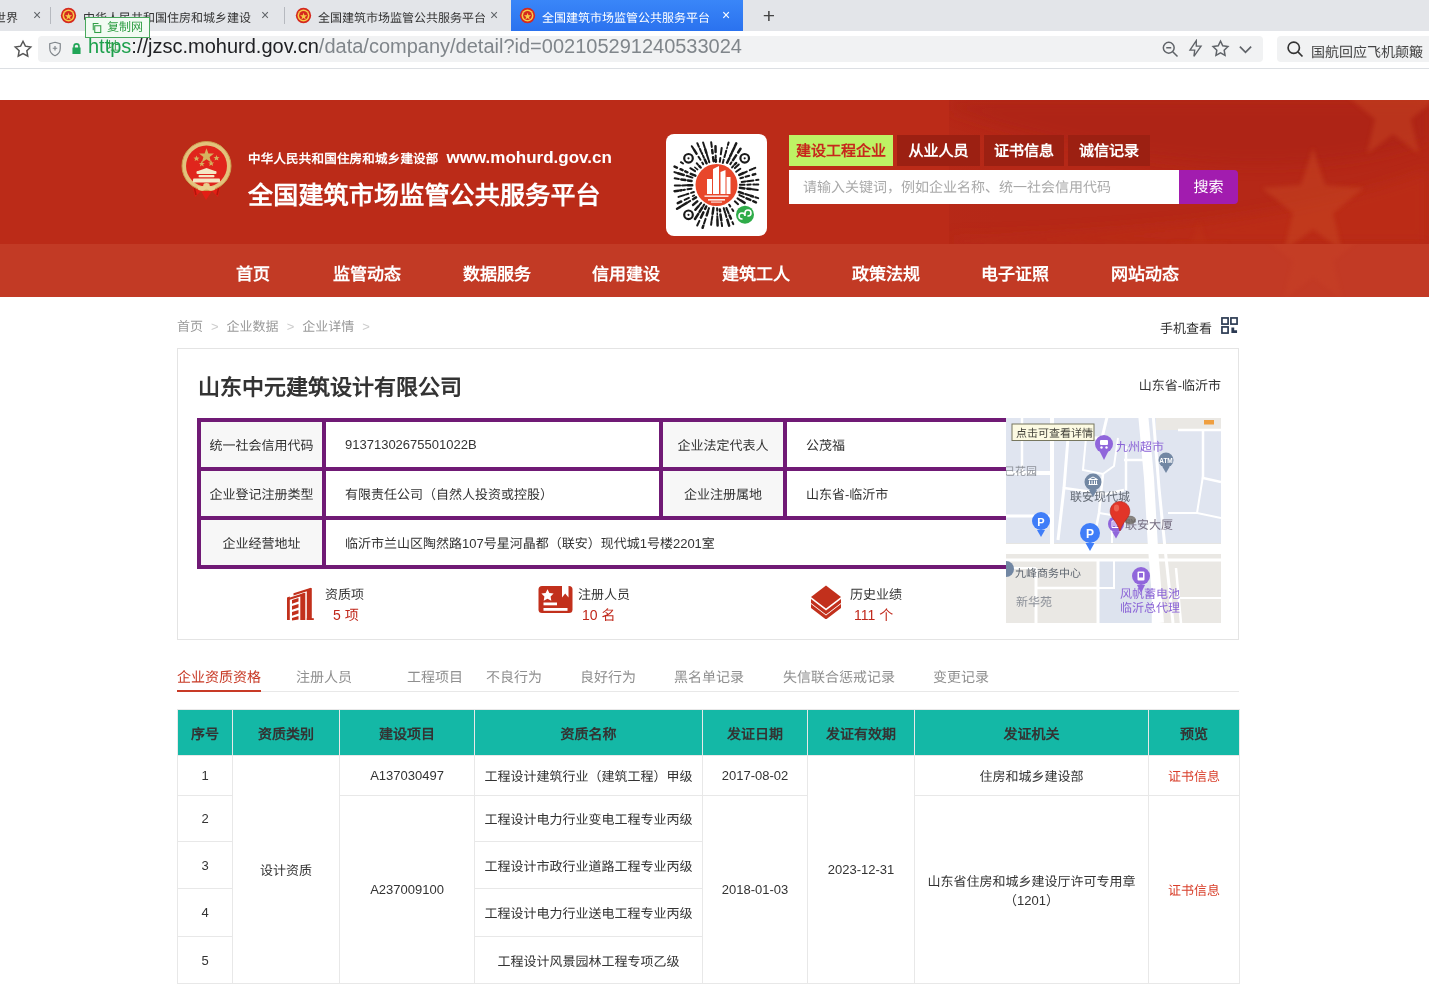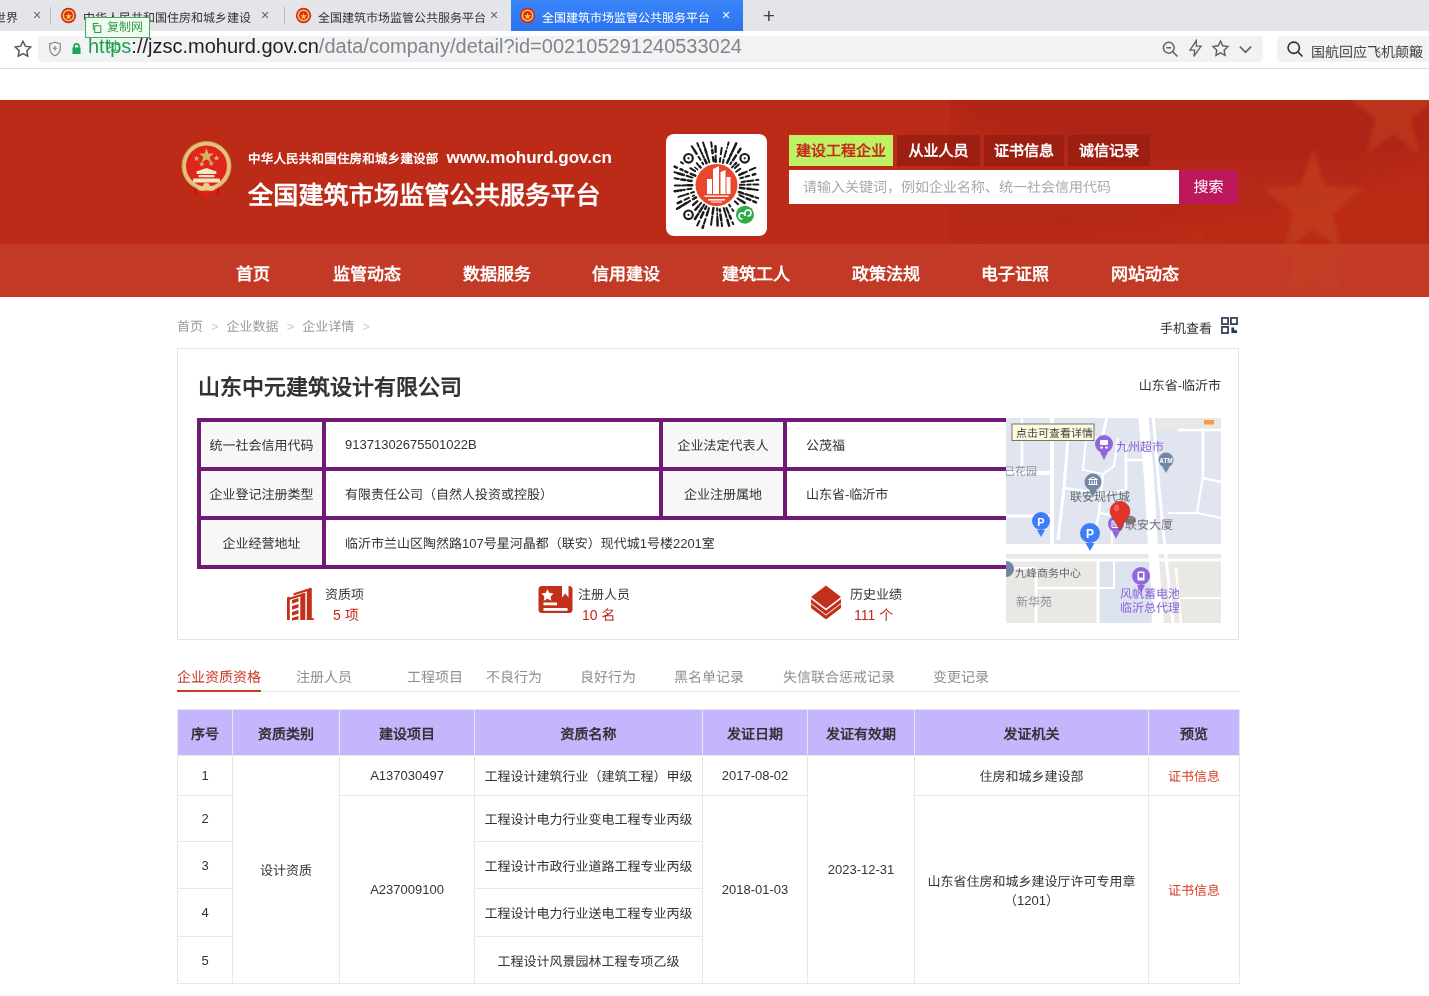--- a/index.html
+++ b/index.html
@@ -31,21 +31,21 @@
 .hnav { position:absolute; left:0; top:244px; width:1429px; height:53px; background:#c23a25; overflow:hidden; }
 .hnav .ni { position:absolute; top:16px; font-size:17px; font-weight:bold; color:#fff; width:130px; text-align:center; }
 .sitetitle { position:absolute; left:248px; top:48px; color:#fff; }
 .sitetitle .l1 { font-size:12.5px; font-weight:bold; letter-spacing:0.2px; white-space:nowrap; }
 .sitetitle .l1 span { margin-left:8px; letter-spacing:0; font-size:17px; }
 .sitetitle .l2 { font-size:25px; font-weight:bold; margin-top:7px; letter-spacing:0.2px; white-space:nowrap; }
 .qrbox { position:absolute; left:666px; top:34px; width:101px; height:102px; background:#fff; border-radius:8px; }
 .stab { position:absolute; top:35px; height:31px; line-height:31px; text-align:center; font-size:15px; font-weight:bold; color:#fff; background:#9c2012; }
 .stab.on { background:#bef264; color:#c7271c; }
 .sinput { position:absolute; left:789px; top:70px; width:390px; height:34px; background:#fff; line-height:34px; padding-left:14px; font-size:14px; color:#a9a9a9; }
-.sbtn { position:absolute; left:1179px; top:70px; width:59px; height:34px; background:#be185d; border-radius:0 4px 4px 0; color:#fff; font-size:15px; text-align:center; line-height:34px; }
+.sbtn { position:absolute; left:1179px; top:70px; width:59px; height:34px; background:#a21caf; border-radius:0 4px 4px 0; color:#fff; font-size:15px; text-align:center; line-height:34px; }
 
 
 .crumb { position:absolute; left:177px; top:316px; font-size:13px; color:#999; }
 .crumb .sep { color:#ccc; margin:0 8px; }
 .mobile { position:absolute; right:217px; top:318px; font-size:13px; color:#333; }
 .qricon { position:absolute; right:191px; top:317px; width:17px; height:17px; }
 
 
 .card { position:absolute; left:177px; top:348px; width:1062px; height:292px; border:1px solid #e4e4e4; background:#fff; }
 .cname { position:absolute; left:20px; top:20px; font-size:22px; font-weight:bold; color:#333; }
@@ -61,21 +61,21 @@
 .map { position:absolute; left:828px; top:69px; width:215px; height:205px; overflow:hidden; }
 
 
 .dtabs { position:absolute; left:177px; top:666px; width:1062px; height:26px; border-bottom:1px solid #e8e8e8; }
 .dtab { position:absolute; top:0; height:26px; font-size:14px; color:#8f8f8f; }
 .dtab.on { color:#c83a26; }
 .dtab.on .ul { position:absolute; left:0; right:0; bottom:0; height:2px; background:#c83a26; }
 
 
 table.data { position:absolute; left:177px; top:709px; width:1062px; border-collapse:collapse; table-layout:fixed; }
-table.data th { background:#c4b5fd; border:1px solid #e8e8e8; font-size:14px; color:#333; height:46px; font-weight:bold; }
+table.data th { background:#14b8a6; border:1px solid #e8e8e8; font-size:14px; color:#333; height:46px; font-weight:bold; }
 table.data td { border:1px solid #e8e8e8; font-size:13px; color:#333; text-align:center; padding:4px 8px; }
 table.data td.red { color:#d9402c; }
 </style>
 </head>
 <body>
 <div id="page">
 
   <div class="tabbar">
     <div class="tab" style="left:0;width:46px;">
         <span style="position:absolute;left:-6px;top:8px;">世界</span>

